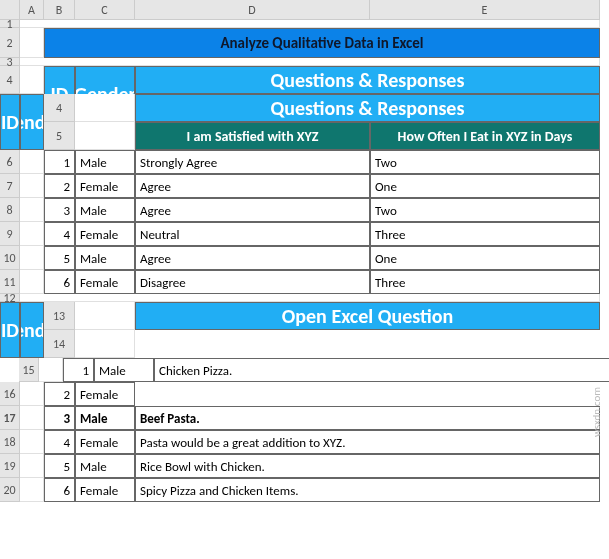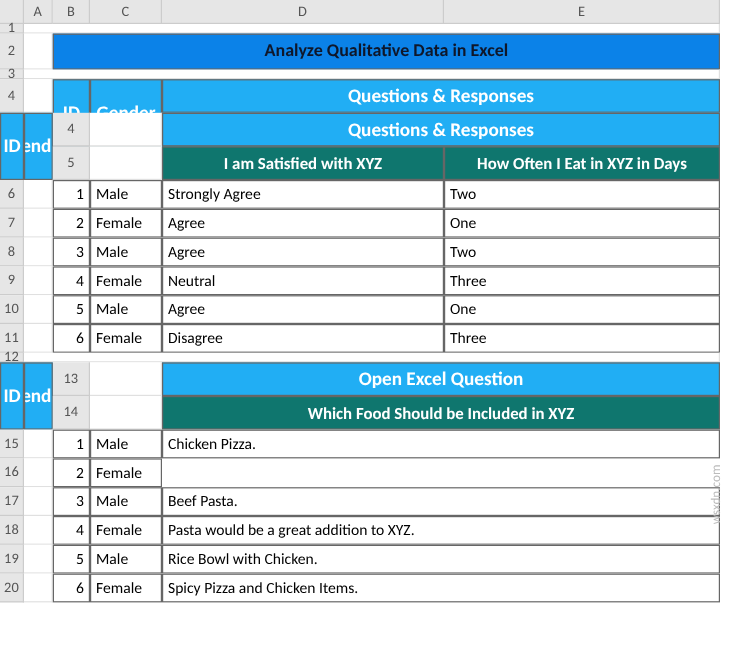--- a/index.html
+++ b/index.html
@@ -63,21 +63,21 @@
     color: #0f172a;
     font-weight: bold;
     font-size: 15px;
     justify-content: center;
     border: 1px solid #666;
   }
   .blue-hdr {
     background: #21aef4;
     color: #fff;
     font-weight: bold;
-    font-size: 16px;
+    font-size: 20px;
     justify-content: center;
     border: 1px solid #666;
   }
   .purple-hdr {
     background: #0f766e;
     color: #fff;
     font-weight: bold;
     font-size: 14px;
     justify-content: center;
     border: 1px solid #666;
@@ -218,38 +218,37 @@
 </div>
 
 <div class="merge4" style="margin-top:0">
   <div class="rowhead">13</div>
   <div class="c blank"></div>
   <div class="c blue-hdr" style="grid-row:1/3">ID</div>
   <div class="c blue-hdr" style="grid-row:1/3">Gender</div>
   <div class="c blue-hdr" style="grid-column:5/7">Open Excel Question</div>
   <div class="rowhead">14</div>
   <div class="c blank"></div>
-  <div class="c purple-hdr" style="grid-column:5/7">Which Food Should be Included in XYZ</div>
 </div>
 
 <div id="t2-rows">
-    <div class="grid" style="grid-template-columns: 20px 24px 31px 60px 465px;">
+    <div class="grid" style="grid-template-columns: 20px 24px 31px 60px 465px; padding-left: 19px;">
       <div class="rowhead row-h24">15</div>
       <div class="c blank row-h24"></div>
       <div class="c data num row-h24">1</div>
       <div class="c data row-h24">Male</div>
       <div class="c data row-h24">Chicken Pizza.</div>
     </div>
     <div class="grid" style="grid-template-columns: 20px 24px 31px 60px 465px;">
       <div class="rowhead row-h24">16</div>
       <div class="c blank row-h24"></div>
       <div class="c data num row-h24">2</div>
       <div class="c data row-h24">Female</div>
     </div>
-    <div class="grid" style="grid-template-columns: 20px 24px 31px 60px 465px;">
+    <div class="grid" style="grid-template-columns: 20px 24px 31px 60px 465px; font-weight: bold;">
       <div class="rowhead row-h24">17</div>
       <div class="c blank row-h24"></div>
       <div class="c data num row-h24">3</div>
       <div class="c data row-h24">Male</div>
       <div class="c data row-h24">Beef Pasta.</div>
     </div>
     <div class="grid" style="grid-template-columns: 20px 24px 31px 60px 465px;">
       <div class="rowhead row-h24">18</div>
       <div class="c blank row-h24"></div>
       <div class="c data num row-h24">4</div>

